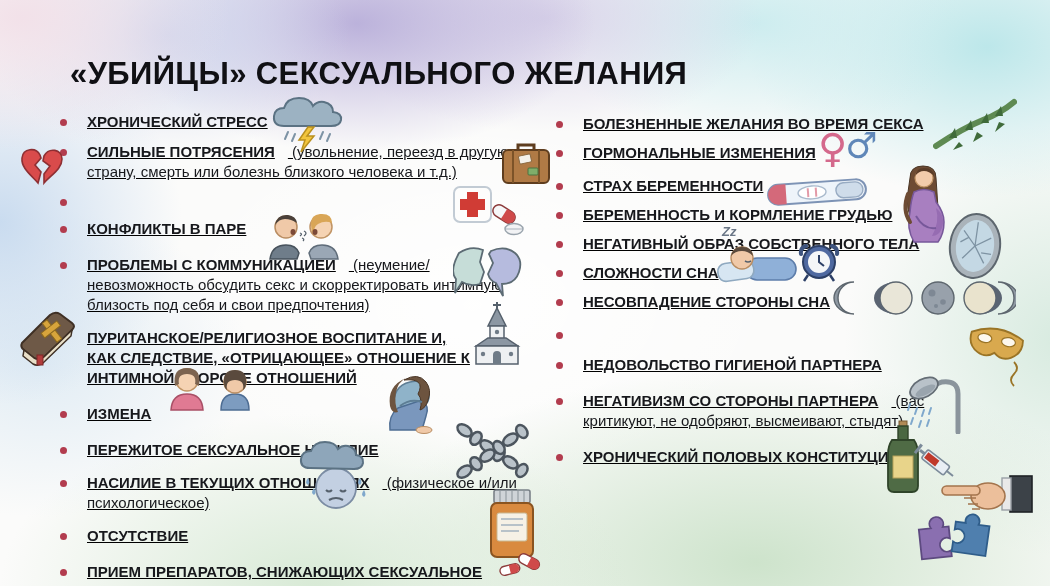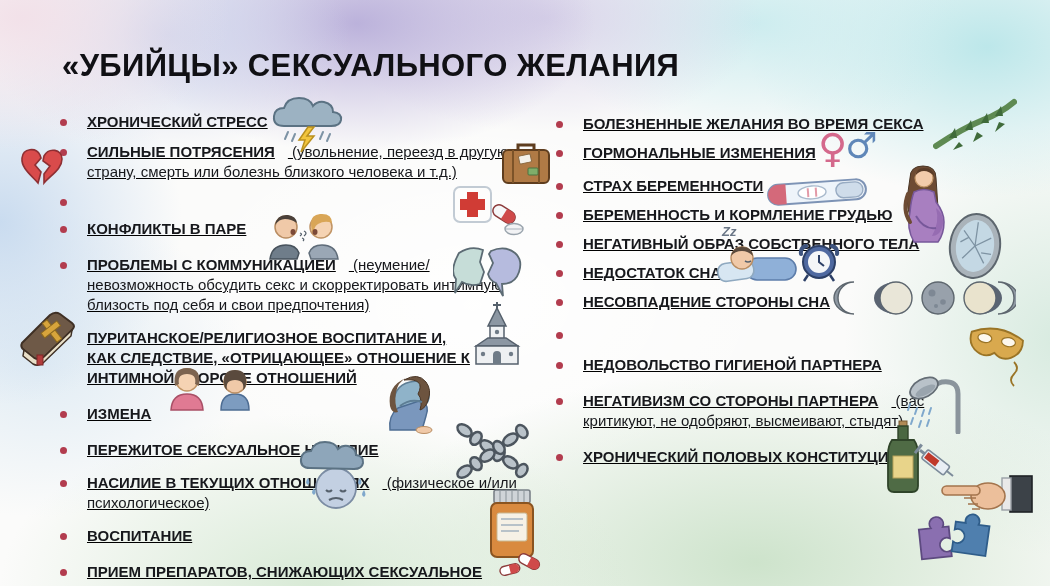--- a/index.html
+++ b/index.html
@@ -15,21 +15,21 @@
       radial-gradient(ellipse 320px 200px at 94% 8%, rgba(185,230,233,.95), rgba(185,230,233,0) 75%),
       radial-gradient(ellipse 260px 260px at 0% 38%, rgba(196,216,238,.9), rgba(196,216,238,0) 70%),
       radial-gradient(ellipse 300px 220px at 4% 62%, rgba(214,230,242,.7), rgba(214,230,242,0) 70%),
       radial-gradient(ellipse 420px 230px at 30% 100%, rgba(214,233,212,.95), rgba(214,233,212,0) 75%),
       radial-gradient(ellipse 520px 260px at 72% 96%, rgba(203,226,201,.95), rgba(203,226,201,0) 75%),
       radial-gradient(ellipse 300px 300px at 101% 58%, rgba(212,233,221,.9), rgba(212,233,221,0) 72%),
       radial-gradient(ellipse 420px 260px at 45% 52%, rgba(255,255,255,.9), rgba(255,255,255,0) 75%),
       linear-gradient(#fbfbfa,#fbfbfa);
   }
   .title{
-    position:absolute;left:58px;top:44px;margin:4px;
+    position:absolute;left:58px;top:44px;margin:12px;
     font-size:31px;font-weight:800;letter-spacing:.4px;color:#101014;
   }
   .col{position:absolute;}
   .col-left{left:60px;top:112px;width:478px;}
   .col-right{left:556px;top:114px;width:488px;}
   .item{display:flex;gap:20px;margin-bottom:10px;text-decoration:underline;}
   .col-right .item{margin-bottom:9px;}
   .dot{flex:none;width:7px;height:7px;border-radius:50%;background:#b23c4e;margin-top:7px;}
   .txt{margin:0;font-size:15px;line-height:20px;color:#17181c;}
   .b{font-weight:700;}
@@ -82,21 +82,21 @@
     <div class="item gap-md">
         <span class="dot"></span>
         <p class="txt"><span class="b">ПЕРЕЖИТОЕ СЕКСУАЛЬНОЕ НАСИЛИЕ</span><span class="n"></span></p>
       </div>
     <div class="item gap-md">
         <span class="dot"></span>
         <p class="txt mw430"><span class="b">НАСИЛИЕ В ТЕКУЩИХ ОТНОШЕНИЯХ</span><span class="n"> (физическое и/или психологическое)</span></p>
       </div>
     <div class="item gap-lg">
         <span class="dot"></span>
-        <p class="txt"><span class="b">ВОСПИТАНИЕ</span><span class="n"></span></p>
+        <p class="txt"><span class="b">ОТСУТСТВИЕ</span><span class="n"></span></p>
       </div>
     <div class="item">
         <span class="dot"></span>
         <p class="txt mw440"><span class="b">ПРИЕМ ПРЕПАРАТОВ, СНИЖАЮЩИХ СЕКСУАЛЬНОЕ ВЛЕЧЕНИЕ</span></p>
       </div>
   </div>
 
   <div class="col col-right">
     <div class="item">
         <span class="dot"></span>
@@ -113,21 +113,21 @@
     <div class="item">
         <span class="dot"></span>
         <p class="txt"><span class="b">БЕРЕМЕННОСТЬ И КОРМЛЕНИЕ ГРУДЬЮ</span><span class="n"></span></p>
       </div>
     <div class="item">
         <span class="dot"></span>
         <p class="txt"><span class="b">НЕГАТИВНЫЙ ОБРАЗ СОБСТВЕННОГО ТЕЛА</span><span class="n"></span></p>
       </div>
     <div class="item">
         <span class="dot"></span>
-        <p class="txt"><span class="b">НЕДОСТАТОК СНА</span><span class="n"></span></p>
+        <p class="txt"><span class="b">СЛОЖНОСТИ СНА</span><span class="n"></span></p>
       </div>
     <div class="item gap-md">
         <span class="dot"></span>
         <p class="txt"><span class="b">НЕСОВПАДЕНИЕ СТОРОНЫ СНА</span><span class="n"></span></p>
       </div>
     <div class="item gap-lg">
         <span class="dot"></span>
       </div>
     <div class="item gap-lg">
         <span class="dot"></span>

